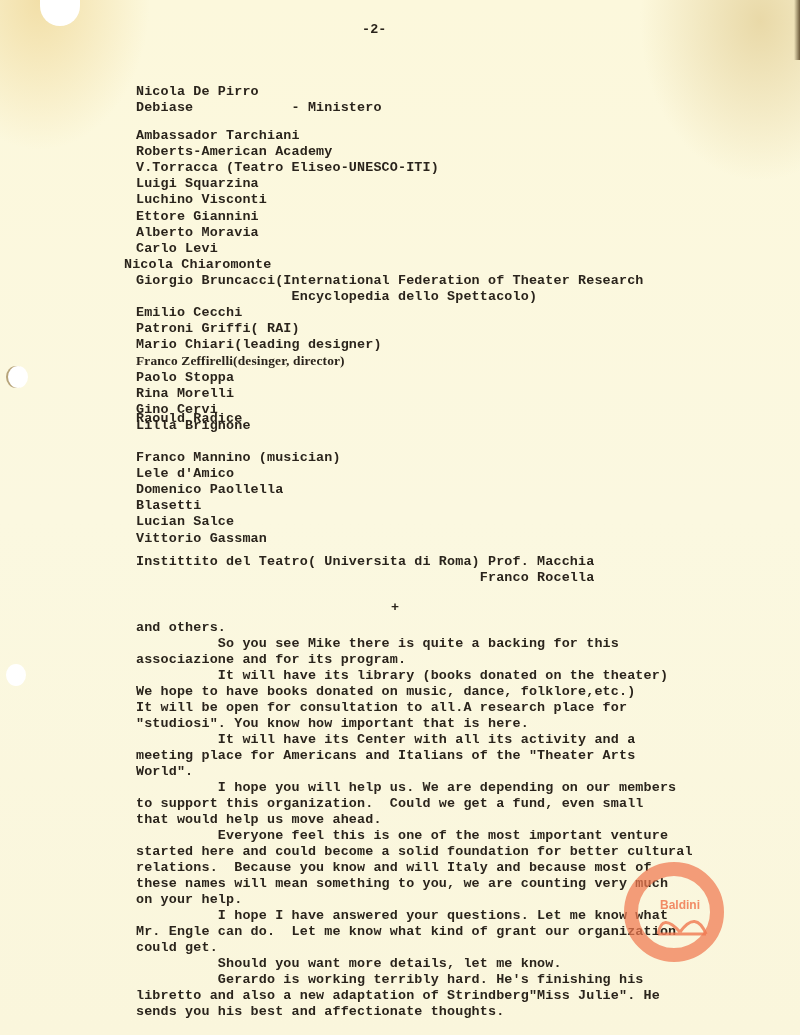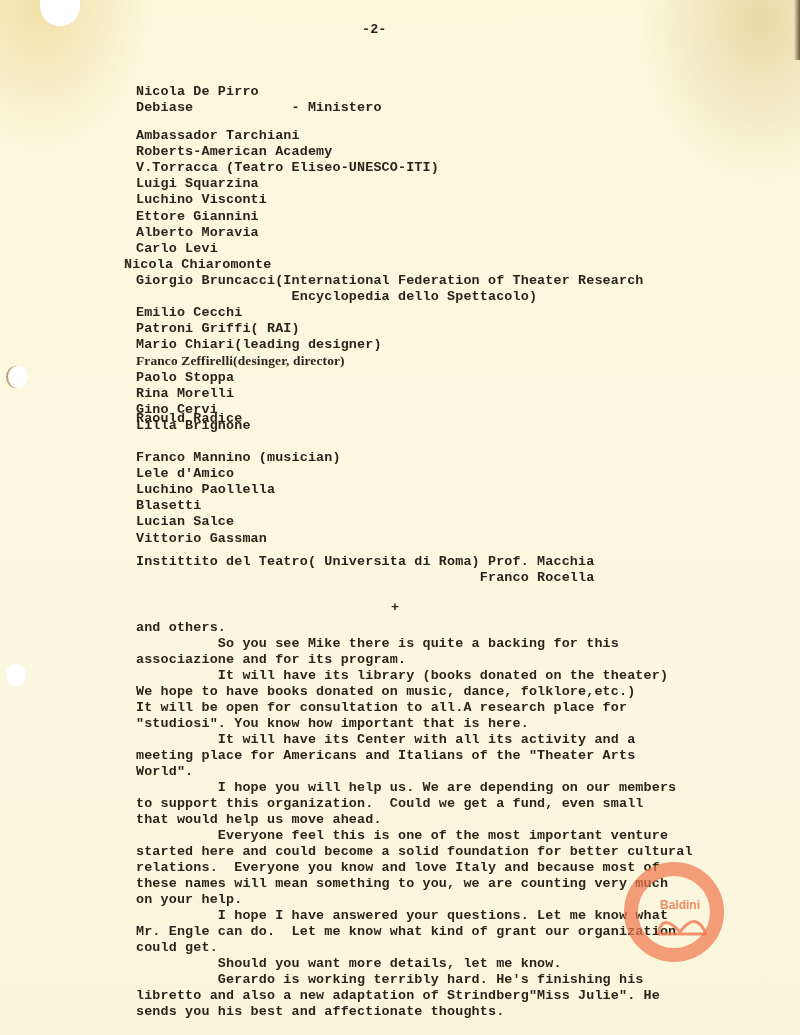--- a/index.html
+++ b/index.html
@@ -77,21 +77,21 @@
       <div class="line" style="left: 136px; top: 321.2px;">Patroni Griffi( RAI)</div>
       <div class="line" style="left: 136px; top: 337.3px;">Mario Chiari(leading designer)</div>
       <div class="line" style="left: 136px; top: 353.4px; font-family: Liberation Serif, serif;">Franco Zeffirelli(desinger, director)</div>
       <div class="line" style="left: 136px; top: 369.5px;">Paolo Stoppa</div>
       <div class="line" style="left: 136px; top: 385.6px;">Rina Morelli</div>
       <div class="line" style="left: 136px; top: 401.7px;">Gino Cervi</div>
       <div class="line" style="left: 136px; top: 417.8px;">Lilla Brignone</div>
       <div class="line" style="left: 136px; top: 411px;">Raould Radice</div>
       <div class="line" style="left: 136px; top: 450px;">Franco Mannino (musician)</div>
       <div class="line" style="left: 136px; top: 466.1px;">Lele d'Amico</div>
-      <div class="line" style="left: 136px; top: 482.2px;">Luchino Paollella</div>
+      <div class="line" style="left: 136px; top: 482.2px;">Domenico Paollella</div>
       <div class="line" style="left: 136px; top: 498.3px;">Blasetti</div>
       <div class="line" style="left: 136px; top: 514.4px;">Lucian Salce</div>
       <div class="line" style="left: 136px; top: 530.5px;">Vittorio Gassman</div>
     </div>
 
   <div class="line" style="left:136px;top:570px;">                                          Franco Rocella</div>
   <div class="line" style="left:136px;top:554px;">Instittito del Teatro( Universita di Roma) Prof. Macchia</div>
 
   <div class="line" style="left:391px;top:600px;">+</div>
 
@@ -104,21 +104,21 @@
       <div class="line" style="left: 136px; top: 700px;">It will be open for consultation to all.A research place for</div>
       <div class="line" style="left: 136px; top: 716px;">"studiosi". You know how important that is here.</div>
       <div class="line" style="left: 136px; top: 732px;">          It will have its Center with all its activity and a</div>
       <div class="line" style="left: 136px; top: 748px;">meeting place for Americans and Italians of the "Theater Arts</div>
       <div class="line" style="left: 136px; top: 764px;">World".</div>
       <div class="line" style="left: 136px; top: 780px;">          I hope you will help us. We are depending on our members</div>
       <div class="line" style="left: 136px; top: 796px;">to support this organization.  Could we get a fund, even small</div>
       <div class="line" style="left: 136px; top: 812px;">that would help us move ahead.</div>
       <div class="line" style="left: 136px; top: 828px;">          Everyone feel this is one of the most important venture</div>
       <div class="line" style="left: 136px; top: 844px;">started here and could become a solid foundation for better cultural</div>
-      <div class="line" style="left: 136px; top: 860px;">relations.  Everyone you know and love Italy and because most of</div>
+      <div class="line" style="left: 136px; top: 860px;">relations.  Because you know and will Italy and because most of</div>
       <div class="line" style="left: 136px; top: 876px;">these names will mean something to you, we are counting very much</div>
       <div class="line" style="left: 136px; top: 892px;">on your help.</div>
       <div class="line" style="left: 136px; top: 908px;">          I hope I have answered your questions. Let me know what</div>
       <div class="line" style="left: 136px; top: 924px;">Mr. Engle can do.  Let me know what kind of grant our organization</div>
       <div class="line" style="left: 136px; top: 940px;">could get.</div>
       <div class="line" style="left: 136px; top: 956px;">          Should you want more details, let me know.</div>
       <div class="line" style="left: 136px; top: 972px;">          Gerardo is working terribly hard. He's finishing his</div>
       <div class="line" style="left: 136px; top: 988px;">libretto and also a new adaptation of Strindberg"Miss Julie". He</div>
       <div class="line" style="left: 136px; top: 1004px;">sends you his best and affectionate thoughts.</div>
     </div>

